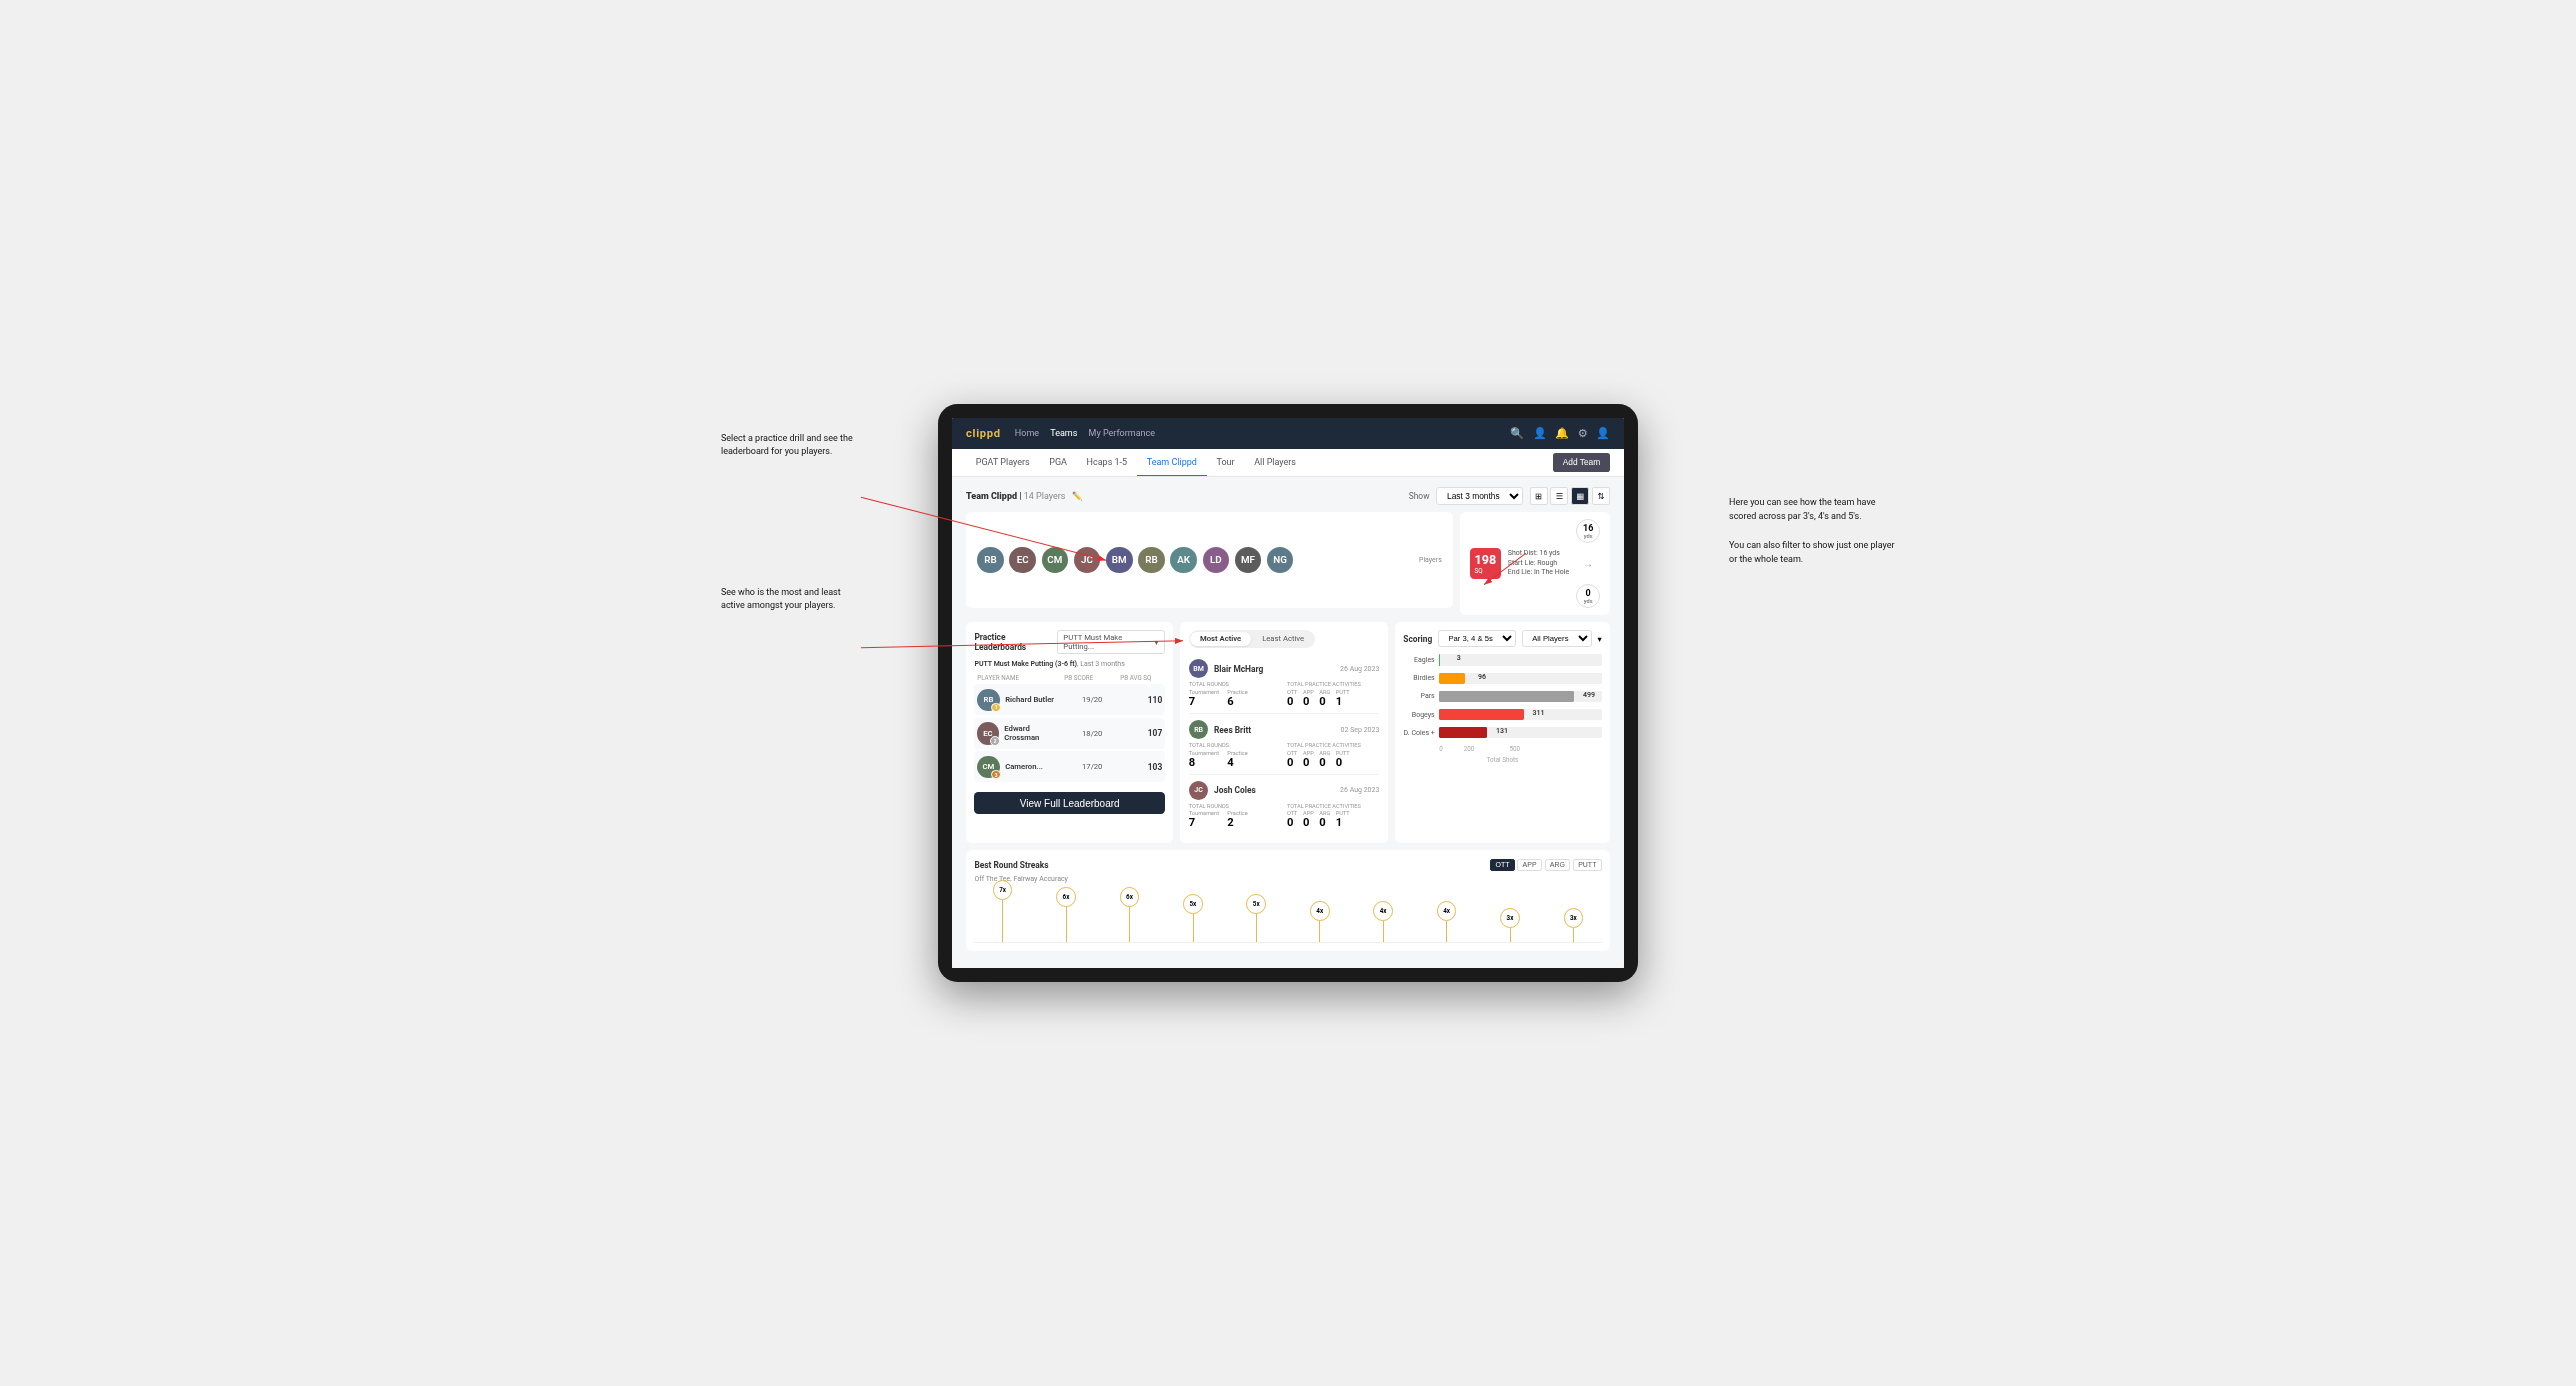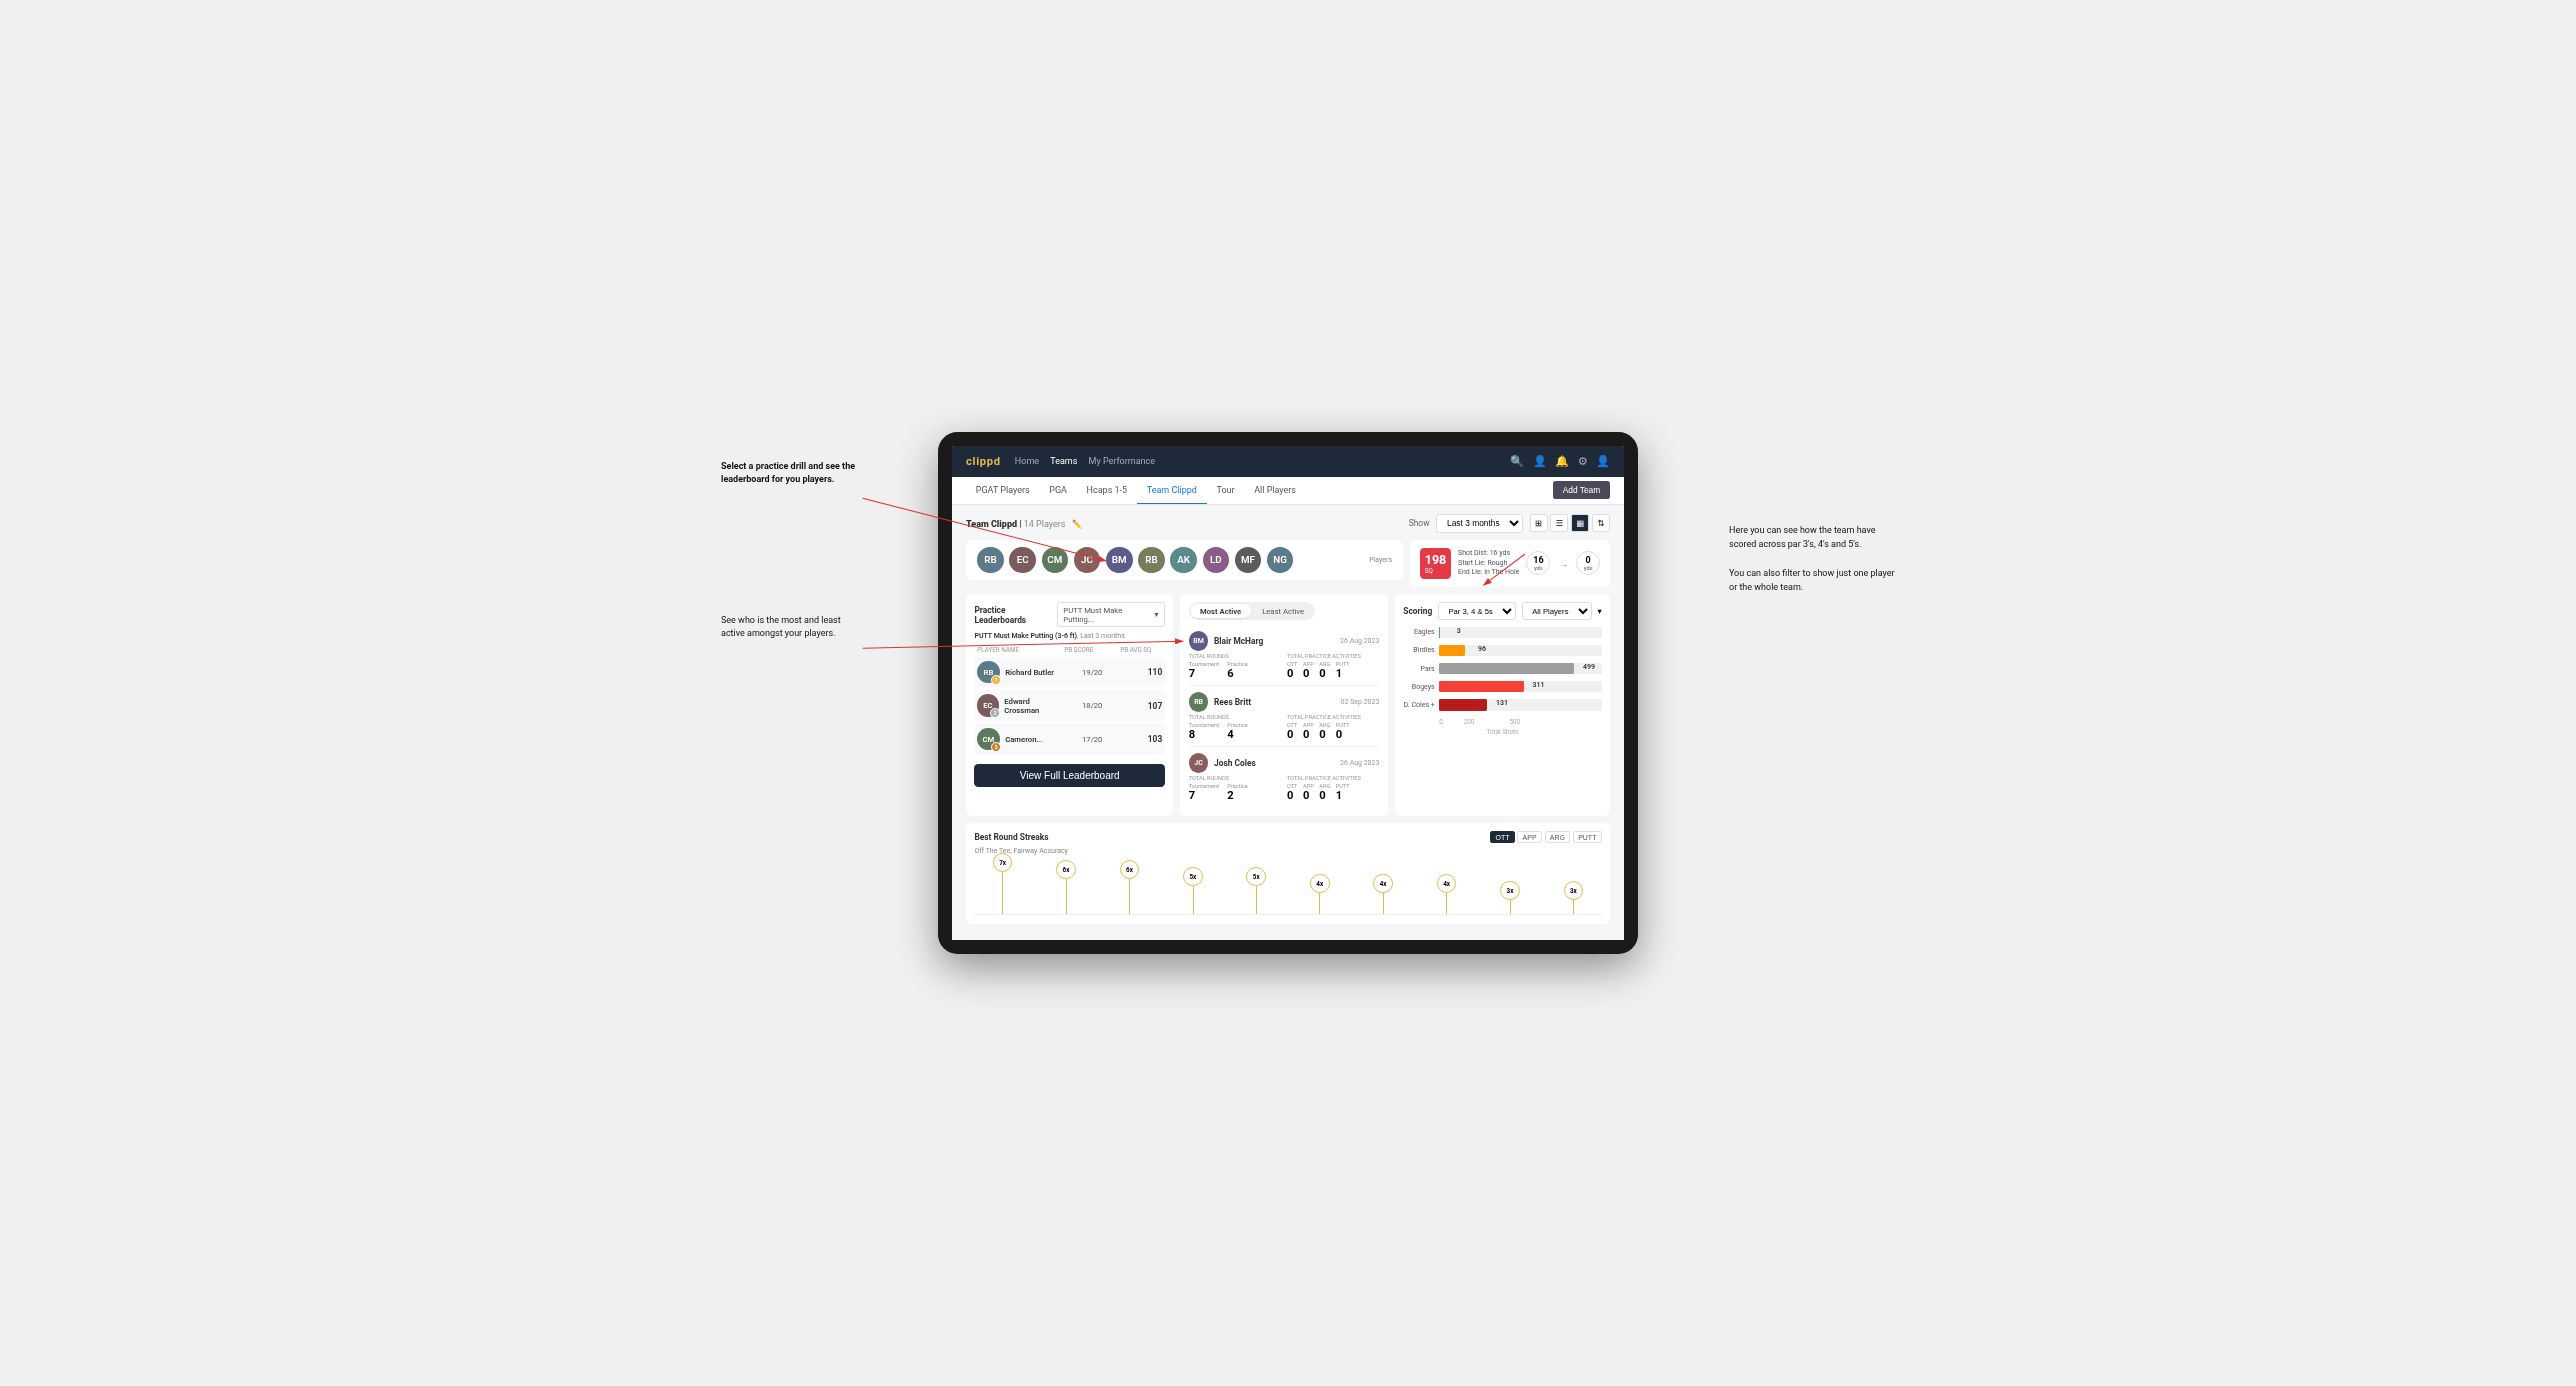--- a/index.html
+++ b/index.html
@@ -19,21 +19,21 @@
     }
 
     
     .annotation {
       position: absolute;
       font-size: 9px;
       color: #111;
       line-height: 1.5;
       max-width: 140px;
     }
-    .annotation-left-top { top: 28px; left: -147px; font-weight: bold; }
+    .annotation-left-top { top: 28px; left: -147px; }
     .annotation-left-bottom { top: 182px; left: -147px; }
     .annotation-right { top: 91px; right: -182px; max-width: 168px; }
 
     
     .device-frame {
       background: #1a1a1a;
       border-radius: 19.6px;
       padding: 14px;
       box-shadow: 0 14px 42px rgba(0,0,0,0.4);
       width: 700px;
@@ -226,21 +226,22 @@
       display: flex;
       align-items: center;
       justify-content: center;
     }
     .shot-badge-sub { font-size: 6.3px; font-weight: 400; }
     .shot-info { flex: 1; }
     .shot-info p { font-size: 7px; color: #555; margin-bottom: 1.4px; }
     .shot-circles {
       display: flex;
       align-items: center;
-      gap: 8px;
+      gap: 15px;
+      flex-direction: column;
     }
     .shot-circle {
       width: 24px;
       height: 24px;
       border-radius: 50%;
       border: 1.4px solid #ddd;
       display: flex;
       flex-direction: column;
       align-items: center;
       justify-content: center;

